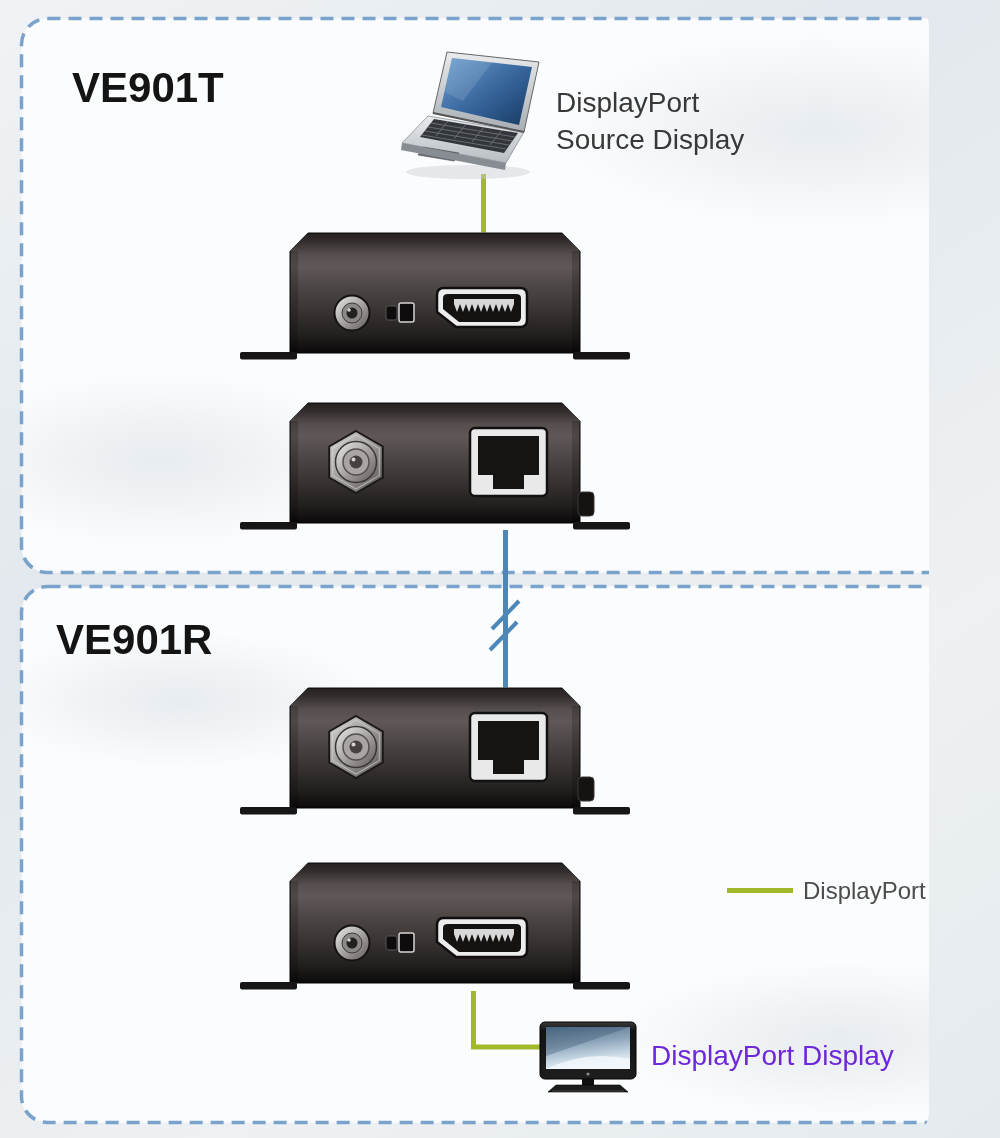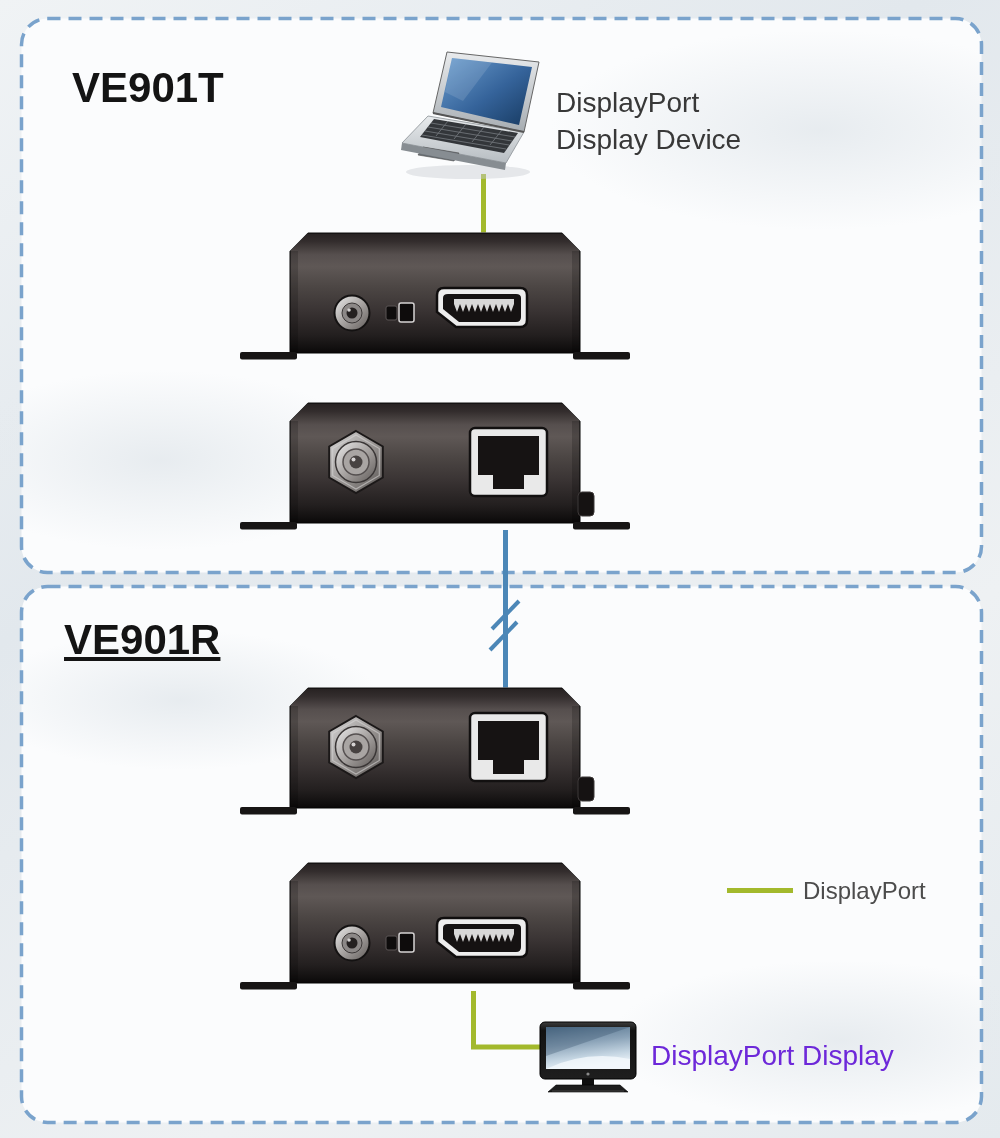--- a/index.html
+++ b/index.html
@@ -1,26 +1,26 @@
 <!DOCTYPE html>
 <html><head>
 <meta charset="utf-8">
 <style>
   html,body{margin:0;padding:0;}
   body{
     width:1000px;height:1138px;
     font-family:"Liberation Sans","DejaVu Sans",sans-serif;
     background:linear-gradient(145deg,#f0f3f5 0%,#e2e8ed 35%,#eef1f3 70%,#e4eaee 100%);
   }
-  .stage{position:relative;width:1000px;height:1138px;overflow:hidden;border-radius:26px;}
+  .stage{position:relative;width:929px;height:1138px;overflow:hidden;border-radius:26px;}
   .bg-svg{position:absolute;left:0;top:0;}
   .txt{position:absolute;white-space:nowrap;}
   .box-label{font-size:42px;font-weight:bold;color:#141414;letter-spacing:0px;}
   .t-ve901t{left:72px;top:64px;}
-  .t-ve901r{left:64px;top:616px;text-decoration:underline;}
+  .t-ve901r{left:56px;top:616px;}
   .source-label{left:556px;top:84px;font-size:28px;line-height:37px;color:#383838;}
   .display-label{left:651px;top:1040px;font-size:28px;color:#6d28d9;}
   .legend{position:absolute;left:727px;top:872px;}
   .legend-row{display:flex;align-items:center;height:37px;}
   .legend-swatch{display:inline-block;width:66px;height:5px;margin-right:10px;}
   .legend-label{font-size:24px;color:#4c4c4c;}
 </style>
 </head>
 <body>
 
@@ -184,21 +184,21 @@
       <path d="M556,1085 H620 L628,1092 H548 Z" fill="#1c1c1c" stroke="#000" stroke-width="0.6"></path>
       <path d="M552,1091 H624" stroke="#5a5a5a" stroke-width="1" opacity="0.6"></path>
     </g>
   </svg>
 
   <div class="txt box-label t-ve901t">VE901T</div>
   <div class="txt box-label t-ve901r">VE901R</div>
 
   <div class="txt source-label">
     <div>DisplayPort</div>
-    <div>Display Device</div>
+    <div>Source Display</div>
   </div>
 
   <div class="txt display-label">DisplayPort Display</div>
 
   <div class="legend">
     <div class="legend-row">
       <span class="legend-swatch" style="background-color: rgb(163, 185, 44);"></span>
       <span class="legend-label">DisplayPort</span>
     </div>
   </div>

